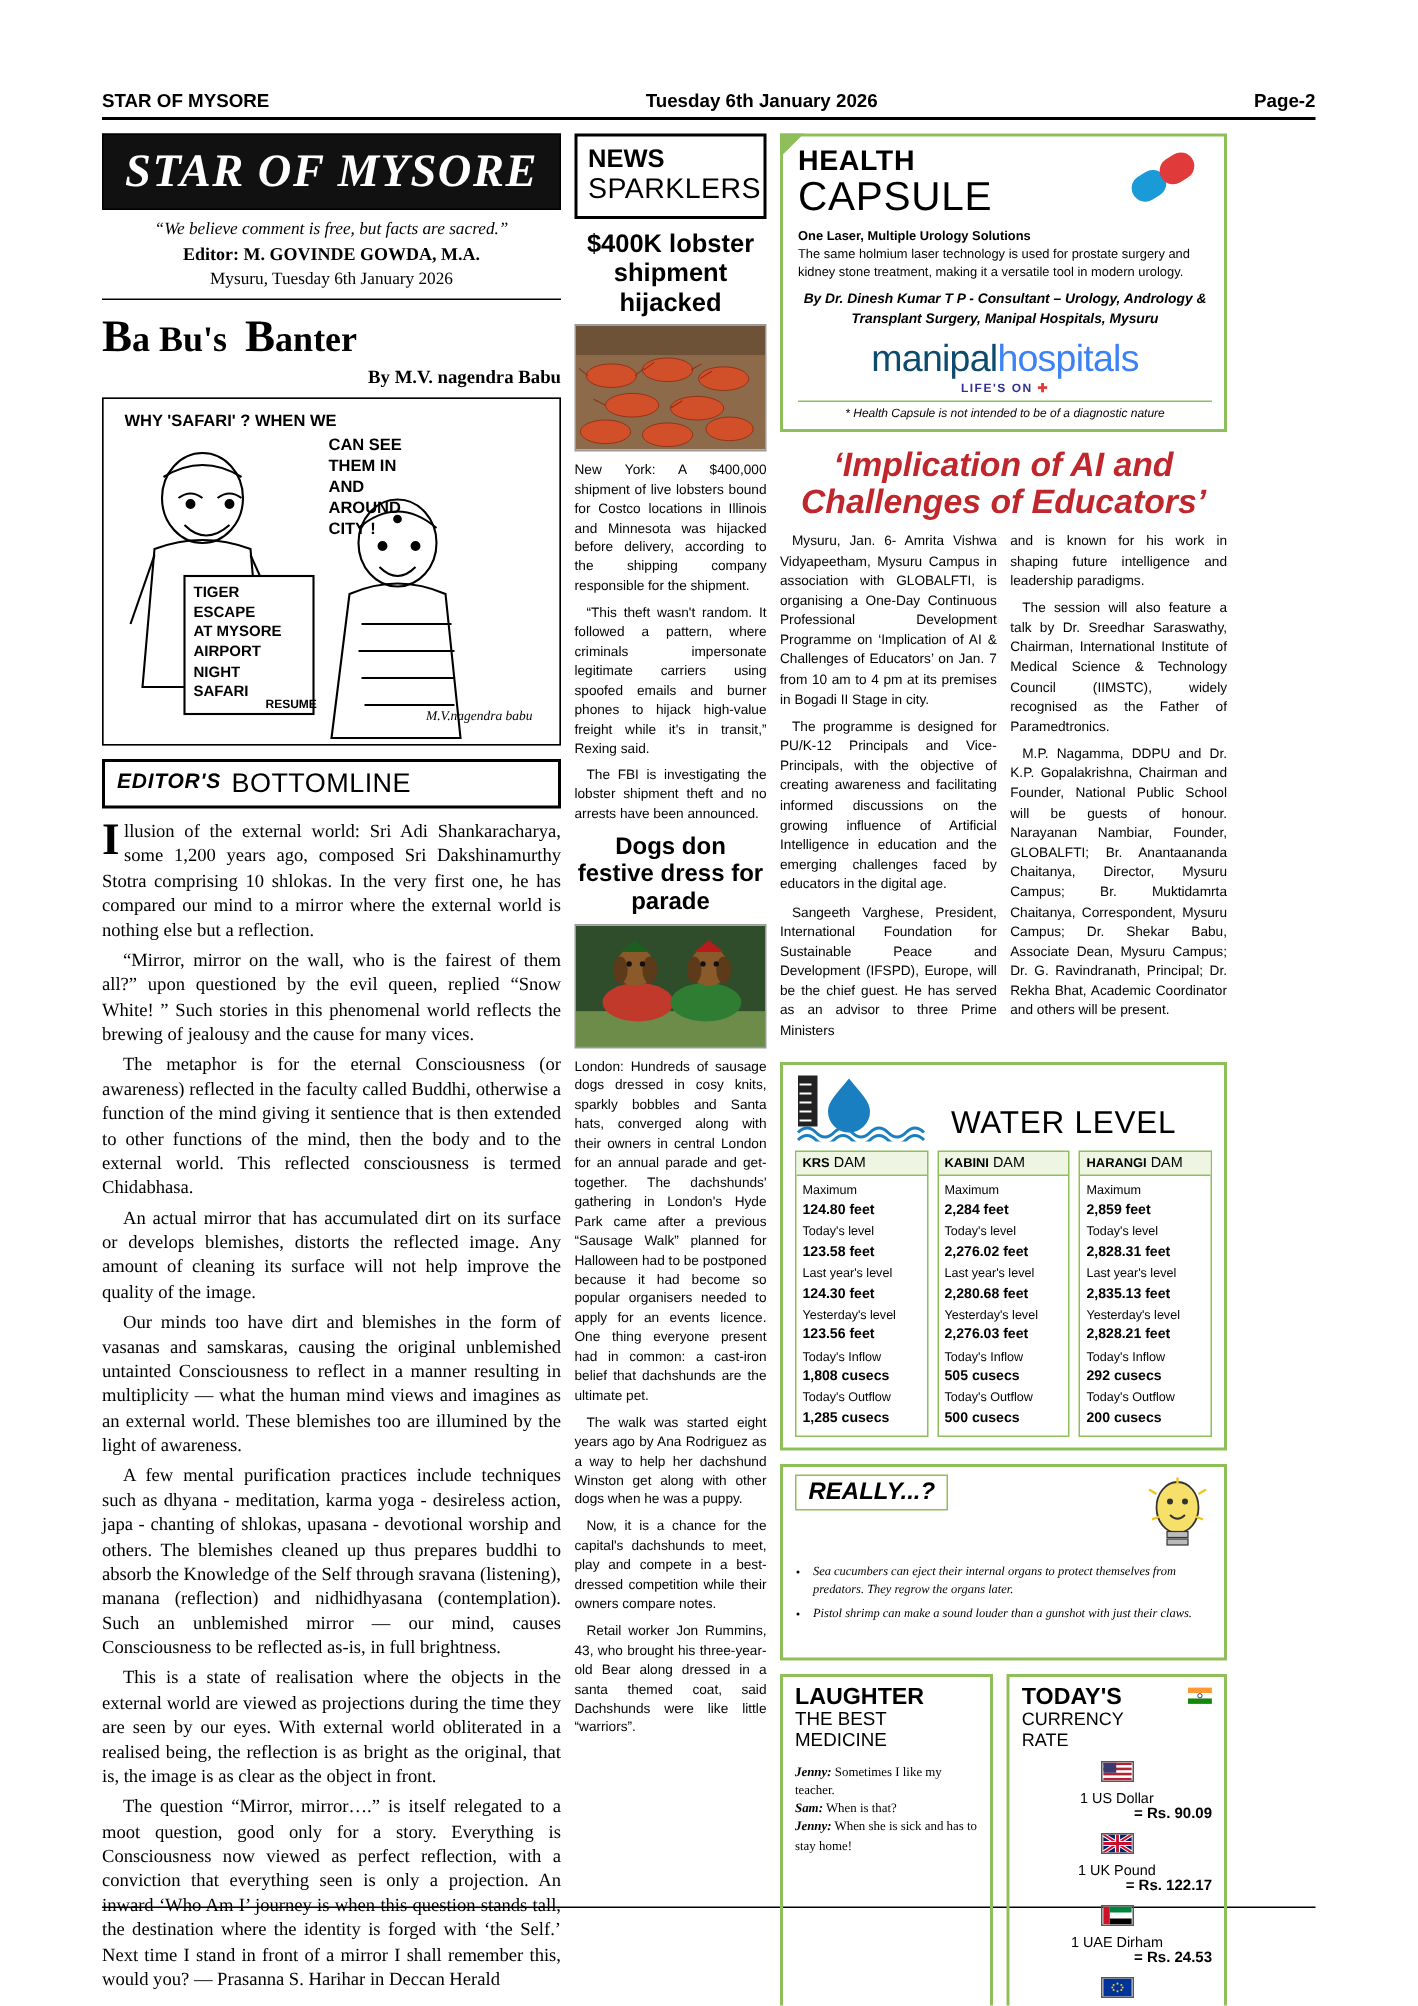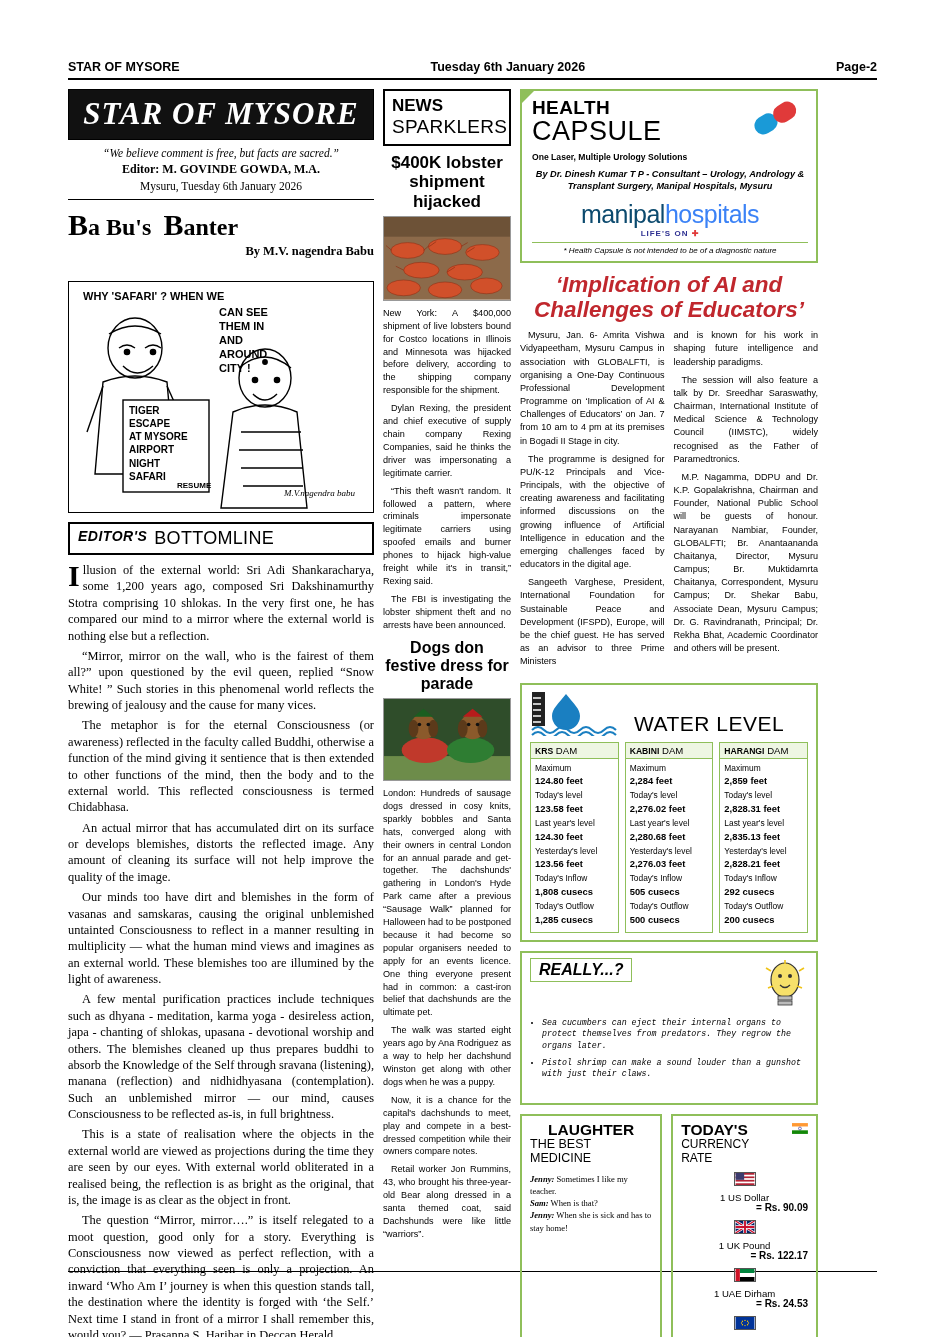--- a/index.html
+++ b/index.html
@@ -47,21 +47,21 @@
   .som-ed { text-align:center; font-size: 12px; font-weight: bold; margin-top: 3px; }
   .som-date { text-align:center; font-size: 11.5px; margin-top: 3px; }
   .rule { border-bottom: 1.5px solid #000; margin: 7px 0 0 0; }
   .banter-title {
     font-family: "Liberation Serif", serif;
     font-weight: bold; font-size: 24px; margin-top: 8px;
   }
   .banter-title .cap { font-size: 30px; }
   .banter-by { text-align: right; font-weight: bold; font-size: 12.5px; margin-top: 2px;}
   .cartoon {
-    margin-top: 22px; border: 1px solid #000; height: 232px;
+    margin-top: 6px; border: 1px solid #000; height: 232px;
     position: relative; background: #14b8a6; overflow: hidden;
   }
   .cartoon svg { display:block; }
   .editors-box {
     margin-top: 9px; border: 2px solid #000; padding: 4px 8px;
     font-family: "Liberation Sans", sans-serif;
     display:flex; align-items:flex-start; gap:7px;
   }
   .editors-box .b1 { font-weight: bold; font-size: 14px; font-style: italic; letter-spacing:.5px;}
   .editors-box .b2 { font-size: 18px; letter-spacing: .3px;}
@@ -116,27 +116,27 @@
   .wl-title span { font-weight:normal;}
   .dams { display:flex; gap:6px; margin-top:6px;}
   .dam { width: 33.33%; border:1px solid #8fbf5a; }
   .dam-h { background:#eef6e3; border-bottom:1px solid #8fbf5a; font-family:"Liberation Sans", sans-serif; font-size:9.6px; padding:2px 4px;}
   .dam-h b { font-size:8.6px; }
   .dam-b { font-family:"Liberation Sans", sans-serif; font-size:8.4px; padding:3px 4px 4px 4px; line-height:1.5;}
   .dam-b .v { font-weight:bold; font-size:9.4px; display:block; margin-bottom:1px;}
   
   .really-box { border:2px solid #8fbf5a; margin-top:9px; padding:5px 8px 18px 8px; position:relative; min-height:78px;}
   .really-title { font-family:"Liberation Sans", sans-serif; font-weight:bold; font-style:italic; font-size:16px; border:1.5px solid #8fbf5a; display:inline-block; padding:2px 8px; }
-  .really-list { font-family:Liberation Mono, monospace; font-size:8.3px; font-style:italic; line-height:1.4; margin:7px 0 0 12px; padding:0;}
+  .really-list { font-family:Liberation Serif, serif; font-size:8.3px; font-style:italic; line-height:1.4; margin:7px 0 0 12px; padding:0;}
   .really-list li { margin-bottom:5px; }
   
   .bot2 { display:flex; gap:9px; margin-top:9px; }
   .laugh { width:50%; border:2px solid #8fbf5a; padding:5px 8px;}
   .curr { width:50%; border:2px solid #8fbf5a; padding:5px 8px;}
-  .laugh-t1 { font-family:"Liberation Sans", sans-serif; font-weight:bold; font-size:15.5px;text-align:center;}
+  .laugh-t1 { font-family:"Liberation Sans", sans-serif; font-weight:bold; font-size:15.5px;}
   .laugh-t2 { font-family:"Liberation Sans", sans-serif; font-size:12.5px; margin-top:-2px;}
   .laugh-body { font-family:Liberation Serif, serif; font-size:8.6px; line-height:1.42; margin-top:8px;}
   .laugh-body b { font-style:italic;}
   .curr-t1 { font-family:"Liberation Sans", sans-serif; font-weight:bold; font-size:15.5px;}
   .curr-t2 { font-family:"Liberation Sans", sans-serif; font-size:12px; margin-top:-2px;}
   .curr-row { display:flex; align-items:center; gap:6px; margin-top:7px; font-family:"Liberation Sans", sans-serif; font-size:9.6px;flex-direction:column;}
   .curr-row .lab { }
   .curr-val { text-align:right; font-family:"Liberation Sans", sans-serif; font-weight:bold; font-size:10px; margin-top:-1px;}
   .flag { width:22px; height:14px; border:1px solid #555; flex:0 0 auto;}
   .pagebottom { border-top:1px solid #000; margin-top: 6px;}
@@ -258,21 +258,20 @@
           <ellipse cx="62" cy="74" rx="17" ry="8"></ellipse>
           <ellipse cx="104" cy="70" rx="16" ry="8"></ellipse>
         </g>
         <g stroke="#8e2f14" stroke-width="0.7" fill="none">
           <path d="M8 34 l-6 -5 M40 34 l6 -5 M46 30 l7 -5 M78 30 l7 -4 M84 36 l8 -5 M20 54 l-8 -4 M64 56 l8 -5"></path>
         </g>
       </svg>
 
       <div class="mid-text" style="margin-top:6px">
         <p class="first">New York: A $400,000 shipment of live lobsters bound for Costco locations in Illinois and Minnesota was hijacked before delivery, according to the shipping company responsible for the shipment.</p>
-        <p>Dylan Rexing, the president and chief executive of supply chain company Rexing Companies, said he thinks the driver was impersonating a legitimate carrier.</p>
         <p>“This theft wasn't random. It followed a pattern, where criminals impersonate legitimate carriers using spoofed emails and burner phones to hijack high-value freight while it's in transit,” Rexing said.</p>
         <p>The FBI is investigating the lobster shipment theft and no arrests have been announced.</p>
       </div>
 
       <div class="mid-head sm">Dogs don festive dress for parade</div>
 
       <svg class="photo" viewBox="0 0 128 82" preserveAspectRatio="none">
         <rect width="128" height="82" fill="#2f4d2a"></rect>
         <rect y="58" width="128" height="24" fill="#6d8c4a"></rect>
         <g>
@@ -310,20 +309,21 @@
             <div class="hc-title2">CAPSULE</div>
           </div>
           <svg width="62" height="40" viewBox="0 0 62 40">
             <g transform="rotate(-32 31 20)">
               <rect x="6" y="11" width="24" height="18" rx="9" fill="#1a9ad7"></rect>
               <rect x="28" y="11" width="24" height="18" rx="9" fill="#e03a3a"></rect>
             </g>
           </svg>
         </div>
         <div class="hc-sub">One Laser, Multiple Urology Solutions</div>
+        <div class="hc-body">The same holmium laser technology is used for prostate surgery and kidney stone treatment, making it a versatile tool in modern urology.</div>
         <div class="hc-by">By  Dr. Dinesh Kumar T P - Consultant – Urology, Andrology &amp; Transplant Surgery,  Manipal Hospitals, Mysuru</div>
         <div class="mh-logo">
           <div class="w1"><span style="color:#0c4a6e">manipal</span><span>hospitals</span></div>
           <div class="w2"><span>LIFE'S ON</span> <span style="color:#e03a3a">✚</span></div>
         </div>
         <div class="hc-note">* Health Capsule is not intended to be of a diagnostic nature</div>
       </div>
 
       <div class="ai-head">
         <div>‘Implication of AI and</div>

